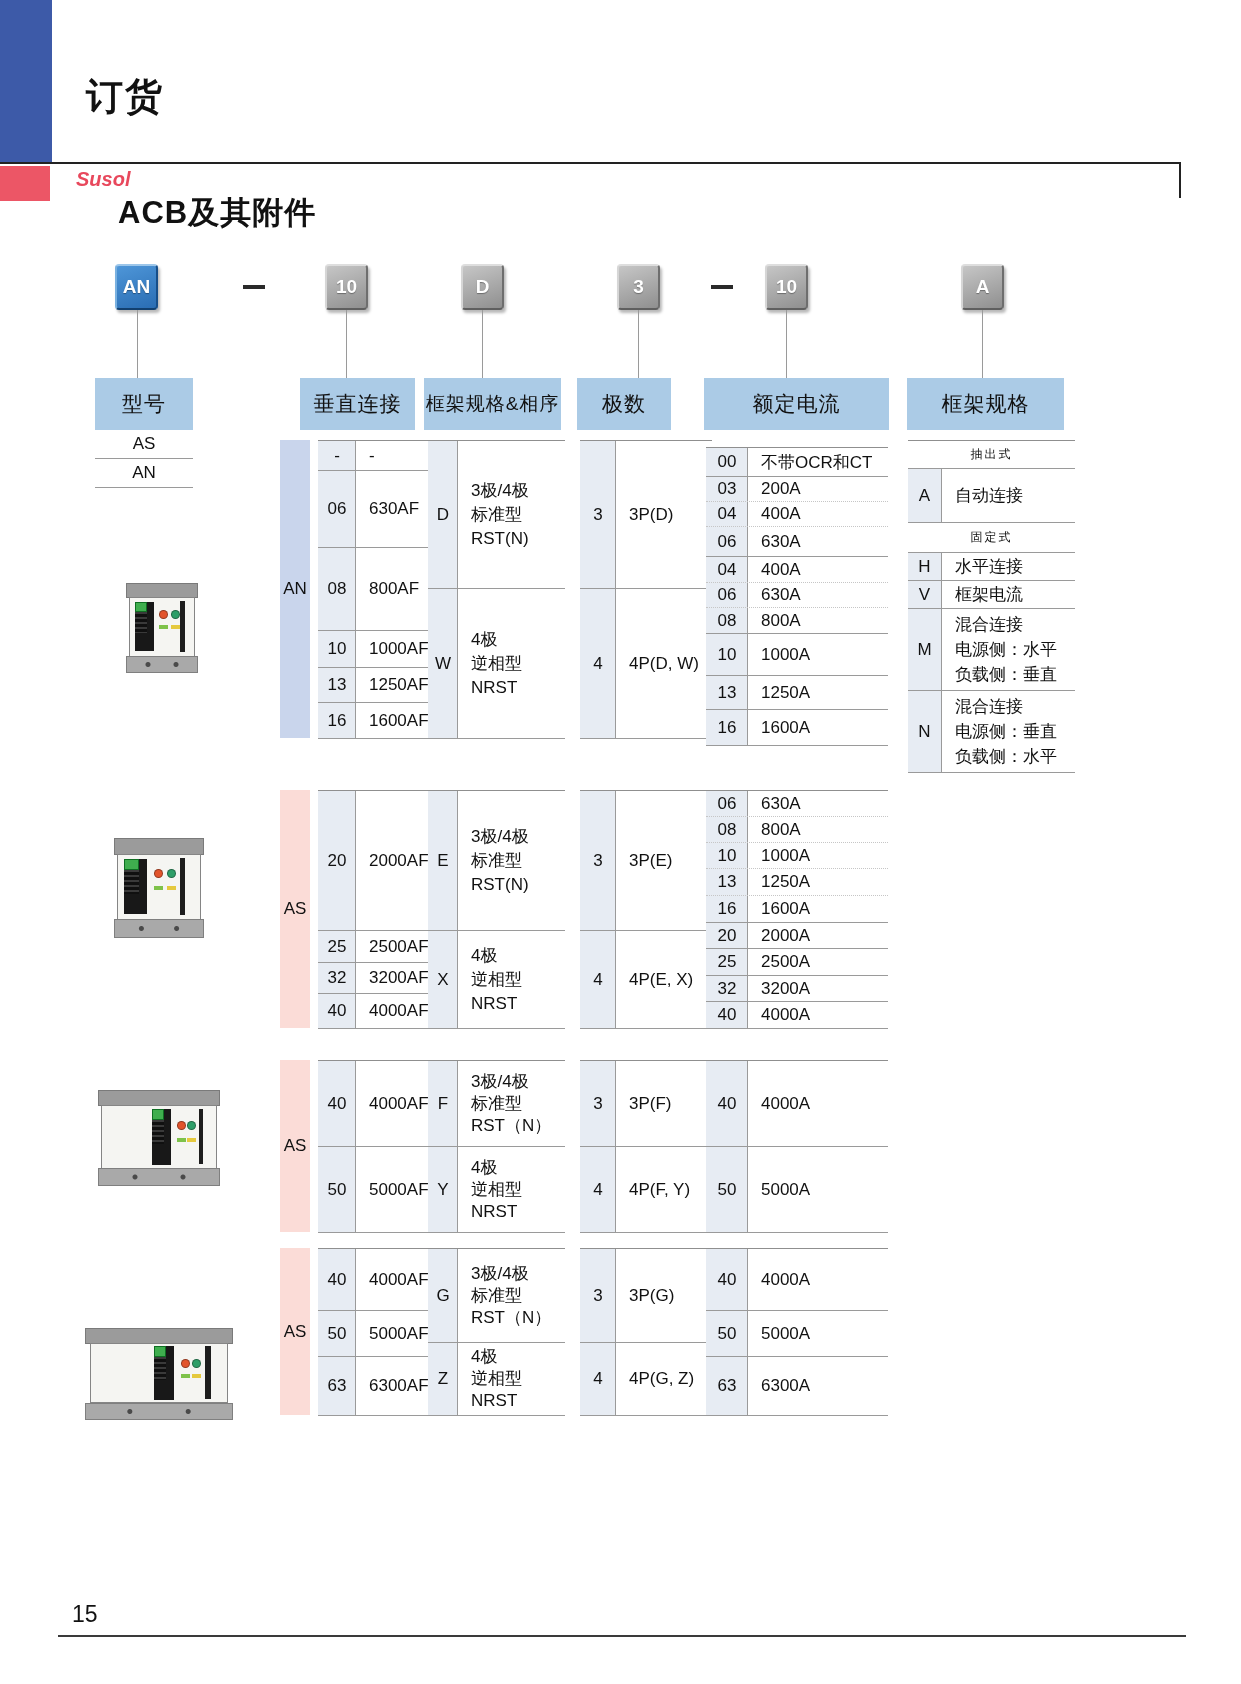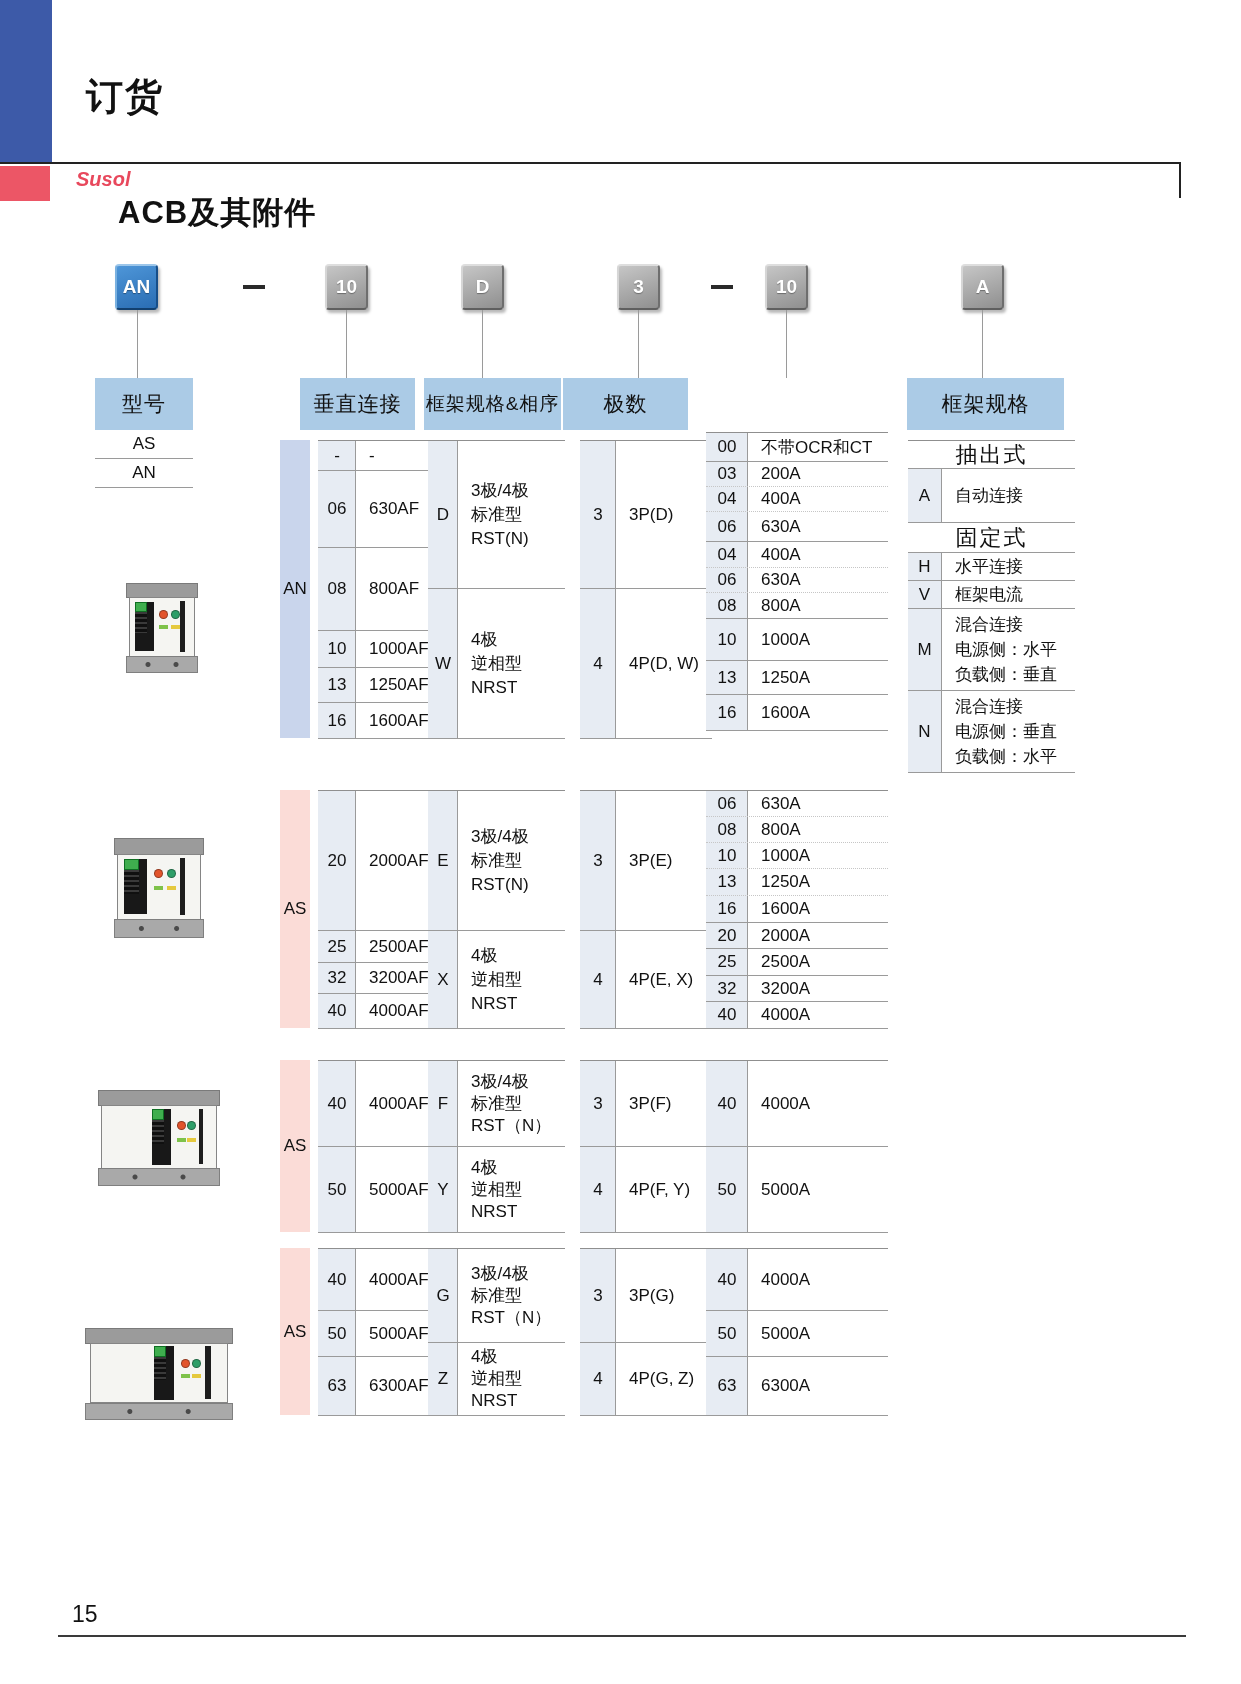--- a/index.html
+++ b/index.html
@@ -35,21 +35,21 @@
         font-size:17px;border-bottom:1px solid #9a9a9a}
 
   
   .tcol{position:absolute;border-top:1px solid #8f8f8f}
   .cstrip{position:absolute;top:0;bottom:0;left:0;background:#e7ecf3;border-right:1px solid #9a9a9a}
   .trow{position:relative;display:flex;align-items:center;border-bottom:1px solid #9a9a9a}
   .trow.dot{border-bottom:1px dotted #c6c6c6}
   .tcode{display:flex;align-items:center;justify-content:center;font-size:17px;height:100%;flex:none}
   .tval{padding-left:13px;font-size:17px}
   .tlines{padding-left:13px;font-size:17px;line-height:24px}
-  .subrow{justify-content:center;font-size:22px;letter-spacing:2px}
+  .subrow{justify-content:center;font-size:12px;letter-spacing:2px}
   .ccode{background:#e7ecf3;border-right:1px solid #9a9a9a}
 
   
   .band{position:absolute;left:280px;width:30px;display:flex;align-items:center;justify-content:center;font-size:17px}
   .band.blue{background:#c9d5ec}
   .band.pink{background:#fbdcd7}
 
   
   .pageno{position:absolute;left:72px;top:1601px;font-size:23px}
   .bottom-rule{position:absolute;left:58px;top:1635px;width:1128px;height:2px;background:#3a3a3a}
@@ -99,21 +99,22 @@
   <div class="vline" style="left:137px;top:310px;height:68px"></div>
   <div class="vline" style="left:346px;top:310px;height:68px"></div>
   <div class="vline" style="left:482px;top:310px;height:68px"></div>
   <div class="vline" style="left:638px;top:310px;height:68px"></div>
   <div class="vline" style="left:786px;top:310px;height:68px"></div>
   <div class="vline" style="left:982px;top:310px;height:68px"></div>
 
   <div class="hdr" style="left:95px;width:98px">型号</div>
   <div class="hdr" style="left:300px;width:115px">垂直连接</div>
   <div class="hdr" style="left:424px;width:137px;font-size:19px">框架规格&amp;相序</div>
-  <div class="hdr" style="left:563px;width:125px">极数</div>
+  <div class="hdr" style="left:577px;width:94px">极数</div>
+  <div class="hdr" style="left:704px;width:185px">额定电流</div>
   <div class="hdr" style="left:907px;width:157px">框架规格</div>
 
   <div class="mrow" style="top:430px">AS</div>
   <div class="mrow" style="top:459px">AN</div>
 
   <div class="band blue" style="top:440px;height:298px">AN</div>
 
   <div class="tcol" style="left:318px;top:440px;width:133px">
     <div class="cstrip" style="width:38px"></div>
     <div class="trow" style="height:30px">
@@ -167,21 +168,21 @@
     <div class="trow" style="height:148px">
         <span class="tcode" style="width:36px">3</span>
         <span class="tval">3P(D)</span>
       </div>
     <div class="trow" style="height:150px">
         <span class="tcode" style="width:36px">4</span>
         <span class="tval">4P(D, W)</span>
       </div>
   </div>
 
-  <div class="tcol" style="left:706px;top:432px;width:182px">
+  <div class="tcol" style="left:706px;top:447px;width:182px">
     <div class="cstrip" style="width:42px"></div>
     <div class="trow" style="height:29px">
         <span class="tcode" style="width:42px">00</span>
         <span class="tval">不带OCR和CT</span>
       </div>
     <div class="trow dot" style="height:25px">
         <span class="tcode" style="width:42px">03</span>
         <span class="tval">200A</span>
       </div>
     <div class="trow dot" style="height:25px">

